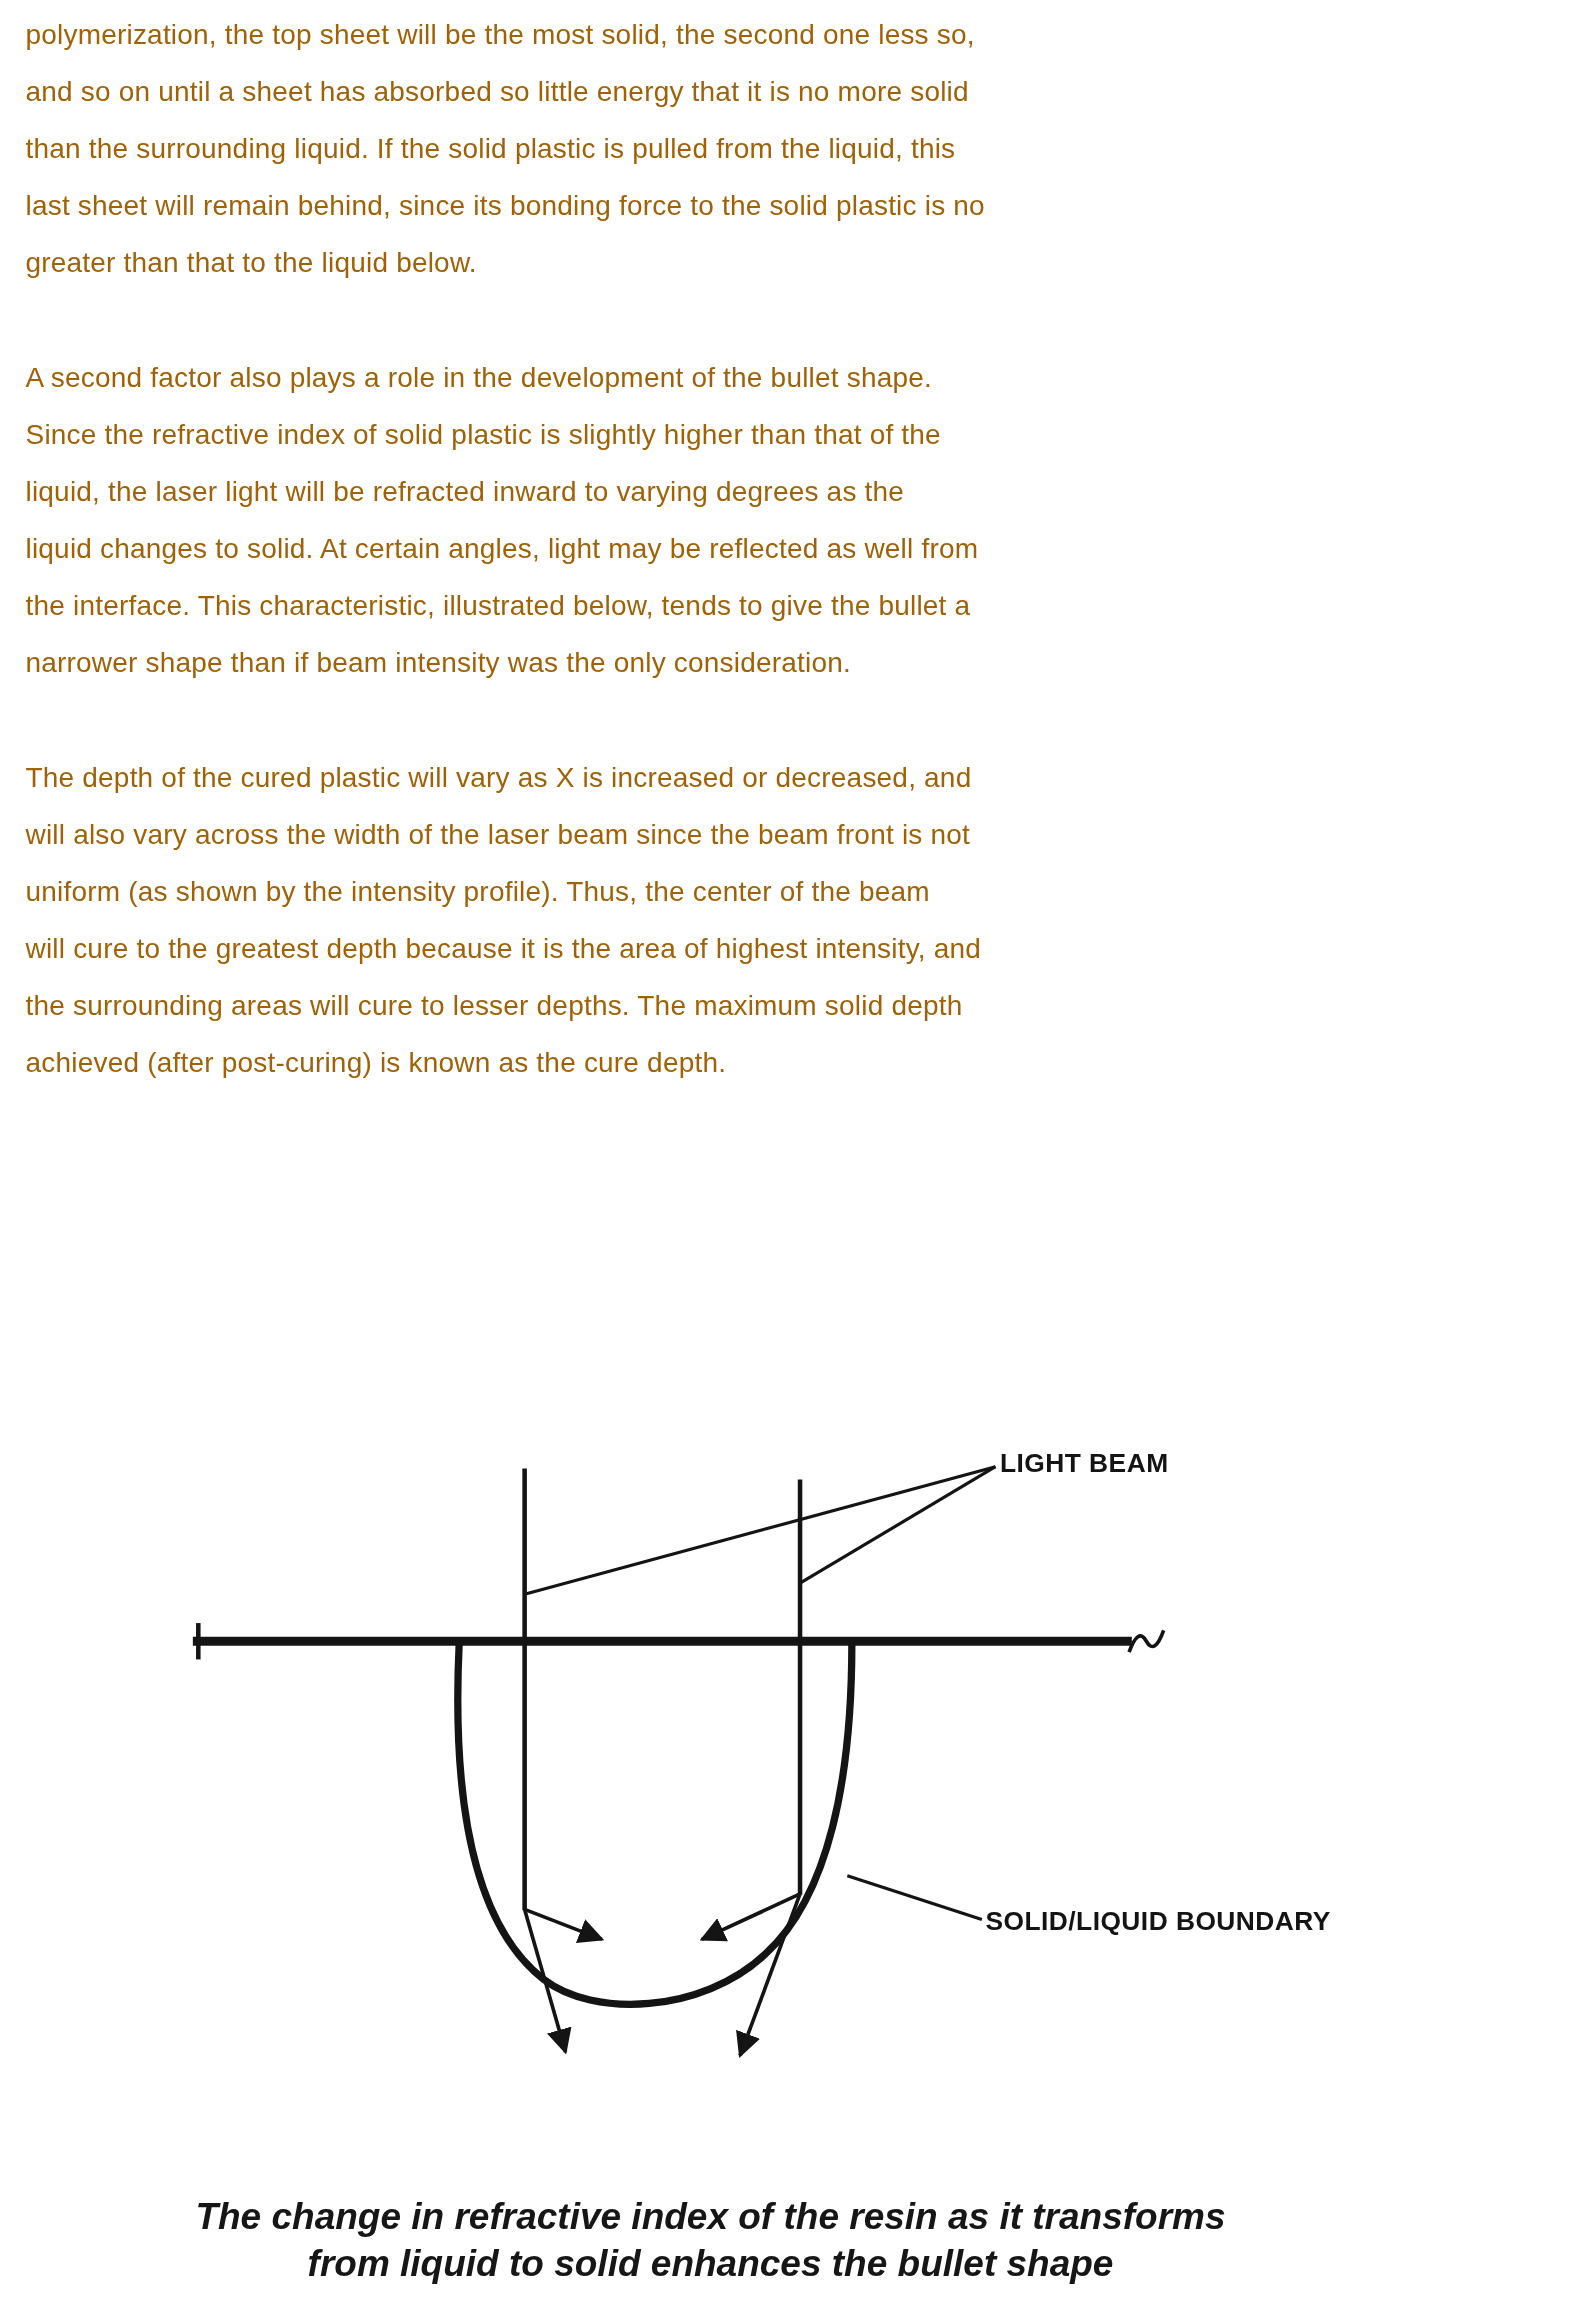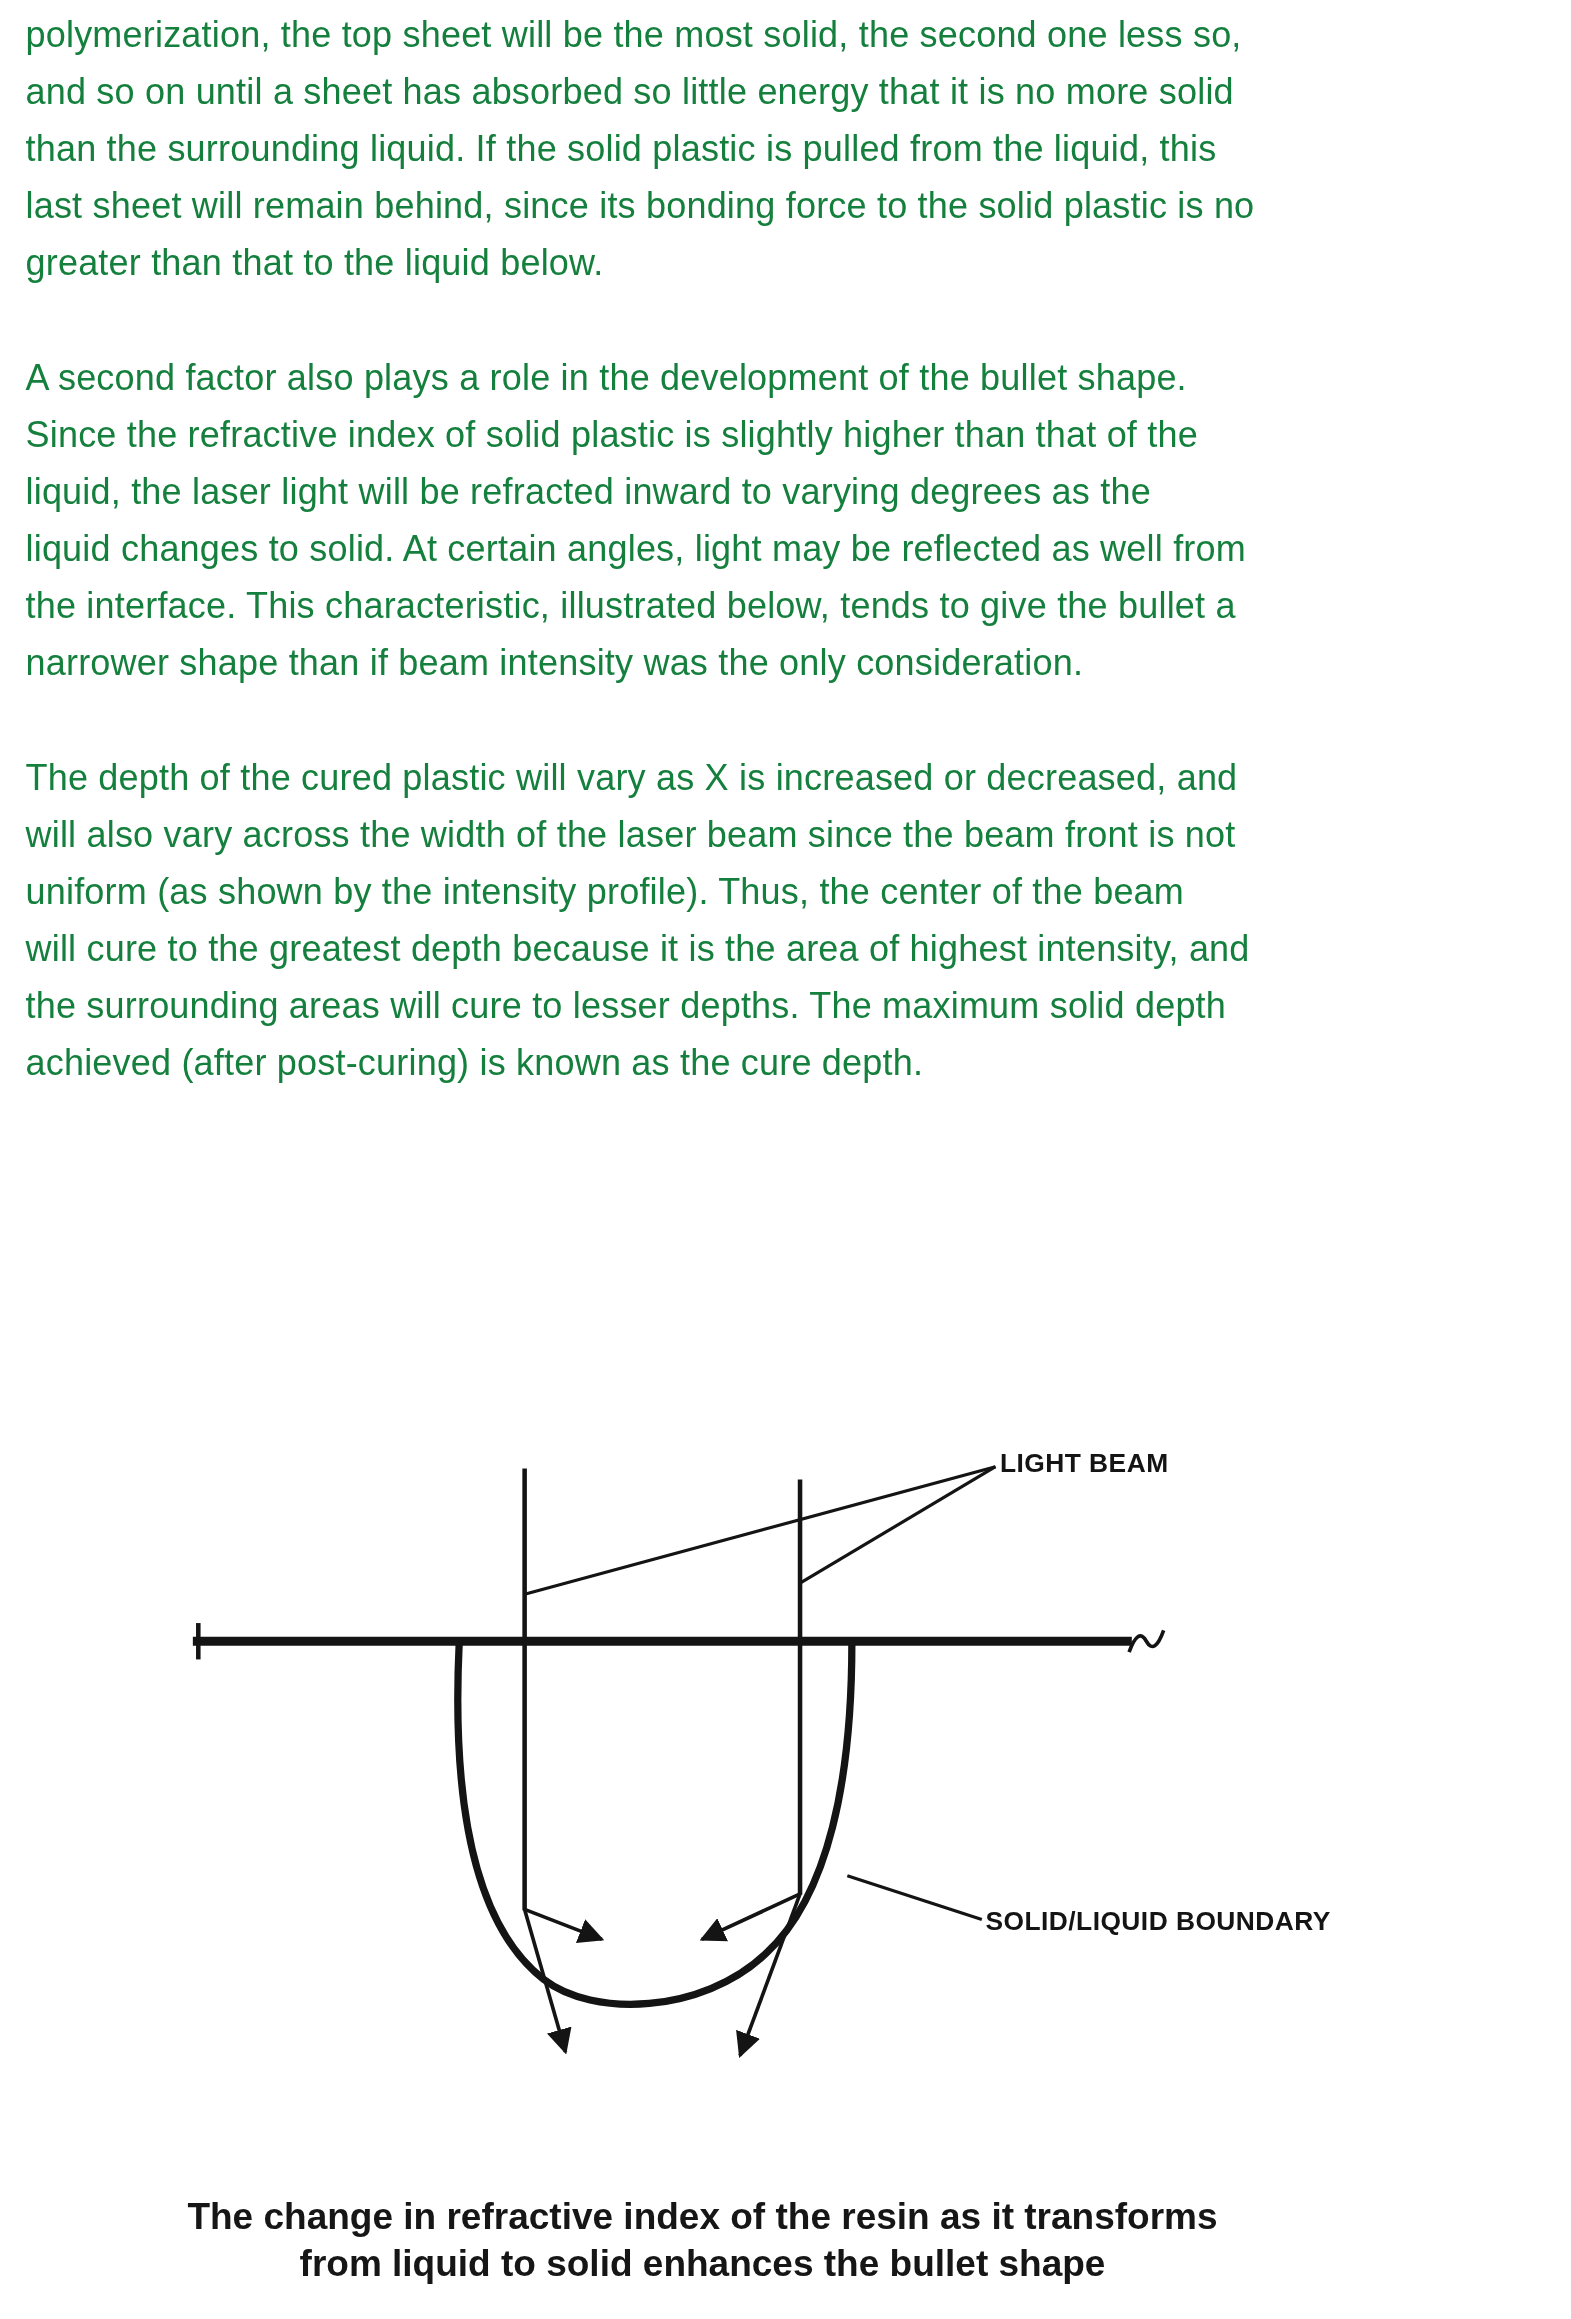--- a/index.html
+++ b/index.html
@@ -15,47 +15,48 @@
     overflow: hidden;
   }
   .text-block {
     position: absolute;
     top: 5.5px;
     left: 25.5px;
     width: 1516px;
   }
   .para {
     white-space: pre-line;
-    font-size: 36px;
+    font-size: 28px;
     line-height: 57px;
     letter-spacing: 0.2px;
-    color: #15803d;
+    color: #a16207;
     font-weight: 500;
     margin: 0 0 58px 0;
   }
   .diagram {
     position: absolute;
     left: 0;
     top: 1414px;
     width: 1571px;
     height: 709px;
   }
   .diagram text {
     font-family: "Liberation Sans", sans-serif;
     font-size: 29px;
     font-weight: 700;
     letter-spacing: 0.5px;
     fill: #141414;
   }
   .caption {
     position: absolute;
     top: 2193px;
-    left: 0;
+    left: 8px;
     width: 1405px;
     text-align: center;
+    font-style: italic;
     font-weight: 600;
     font-size: 37px;
     line-height: 47px;
     color: #161616;
     white-space: pre-line;
   }
 </style>
 </head>
 <body style="background: rgb(255, 255, 255);">
 

